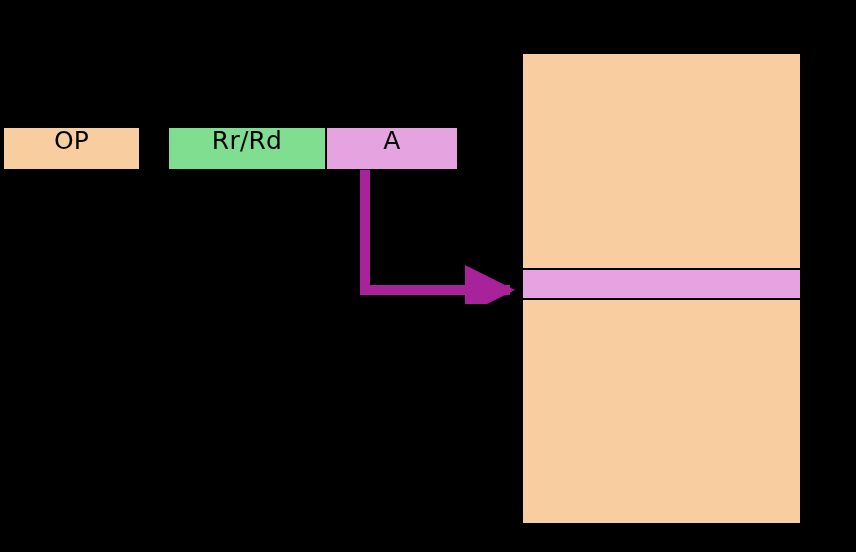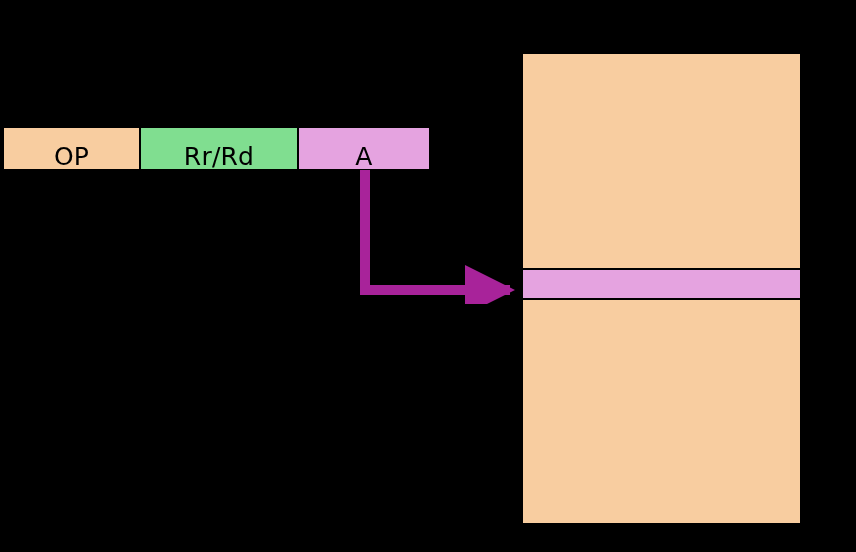--- a/index.html
+++ b/index.html
@@ -25,30 +25,30 @@
     top: 126px;
     height: 45px;
     display: flex;
     align-items: stretch;
   }
   .instr-field {
     box-sizing: border-box;
     border: 2px solid #000000;
     margin-right: -2px;
     display: flex;
-    align-items: flex-end;
+    align-items: flex-start;
     justify-content: center;
     color: #000000;
     font-size: 25px;
     line-height: 1;
     letter-spacing: 0.2px;
     white-space: nowrap;
   }
   #field-op    { width: 139px; background: #F8CDA0; }
-  #field-rrrd  { width: 160px; background: #80DE90; }
+  #field-rrrd  { width: 160px; background: #80DE90; margin-left: 28px; }
   #field-a     { width: 134px; background: #E5A3E0; }
 
   
   #memory-block {
     position: absolute;
     left: 521px;
     top: 52px;
     width: 281px;
     height: 473px;
     box-sizing: border-box;

